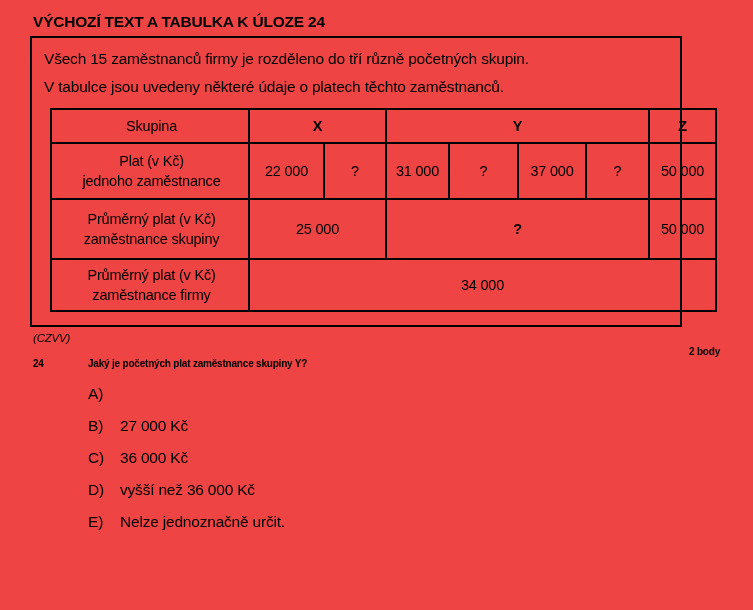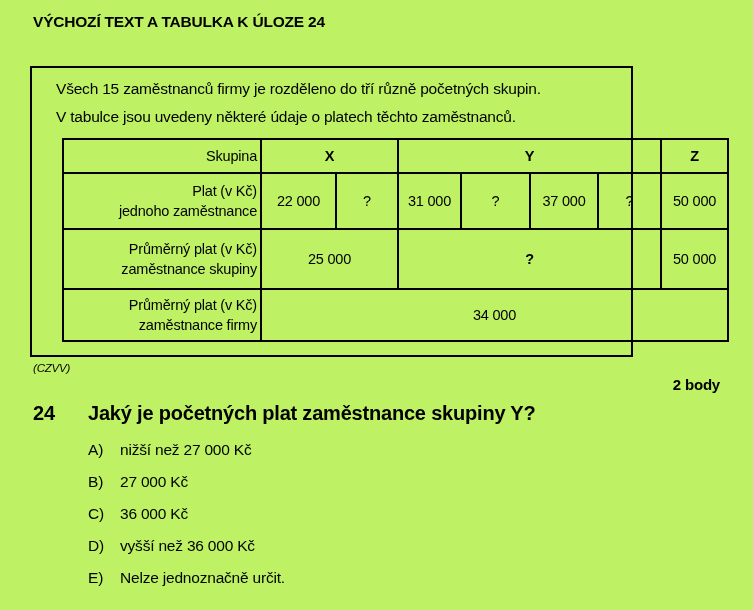--- a/index.html
+++ b/index.html
@@ -6,35 +6,35 @@
     margin: 0;
     padding: 0;
     background: #ffffff;
     color: #000000;
     font-family: "Liberation Sans", sans-serif;
   }
   .page {
     position: relative;
     width: 753px;
     height: 610px;
-    background: #bef264;
+    background: #ef4444;
     overflow: hidden;
     letter-spacing: -0.2px;
   }
   .page-title {
     margin: 13px 0 0 33px;
     font-size: 15.5px;
     font-weight: bold;
   }
   .intro-box {
     box-sizing: border-box;
-    margin: 35px 0 0 30px;
-    width: 603px;
+    margin: 5px 0 0 30px;
+    width: 652px;
     border: 2px solid #000000;
-    padding: 7px 10px 13px 24px;
+    padding: 7px 10px 13px 12px;
   }
   .intro-line {
     font-size: 15.5px;
     line-height: 28px;
     margin: 0;
   }
   table.salary-table {
     border-collapse: collapse;
     margin: 7px 0 0 6px;
     table-layout: fixed;
@@ -42,21 +42,21 @@
   }
   table.salary-table td {
     border: 2px solid #000000;
     font-size: 14.5px;
     text-align: center;
     vertical-align: middle;
     padding: 2px 3px;
     overflow: hidden;
   }
   table.salary-table td.label-cell {
-    text-align: right;
+    text-align: center;
     padding-left: 6px;
     line-height: 20px;
   }
   .row-group   td { height: 28px; }
   .row-count   td { height: 28px; }
   .row-salary  td { height: 50px; }
   .row-gavg    td { height: 54px; }
   .row-cavg    td { height: 46px; }
   td.group-head { font-weight: bold; }
   td.thick-cell {
@@ -65,27 +65,27 @@
   }
   .two-line span { display: block; }
   .source-line {
     margin: 5px 0 0 33px;
     font-size: 11.5px;
     font-style: italic;
   }
   .points-line {
     margin: 2px 33px 0 0;
     text-align: right;
-    font-size: 15px;
+    font-size: 10px;
     font-weight: bold;
   }
   .question-row {
     display: flex;
-    margin: 9px 0 0 33px;
-    font-size: 20px;
+    margin: 1px 0 0 33px;
+    font-size: 10px;
     font-weight: bold;
   }
   .question-number { width: 55px; }
   .options { margin-top: 9px; }
   .option-row {
     display: flex;
     margin: 0 0 0 88px;
     font-size: 15.5px;
     height: 32px;
     align-items: center;
@@ -158,21 +158,20 @@
   <div class="points-line">2 body</div>
 
   <div class="question-row">
     <div class="question-number">24</div>
     <div class="question-text">Jaký je početných plat zaměstnance skupiny Y?</div>
   </div>
 
   <div class="options">
     <div class="option-row">
       <div class="option-letter">A)</div>
-      <div class="option-text">nižší než 27 000 Kč</div>
     </div>
     <div class="option-row">
       <div class="option-letter">B)</div>
       <div class="option-text">27 000 Kč</div>
     </div>
     <div class="option-row">
       <div class="option-letter">C)</div>
       <div class="option-text">36 000 Kč</div>
     </div>
     <div class="option-row">

